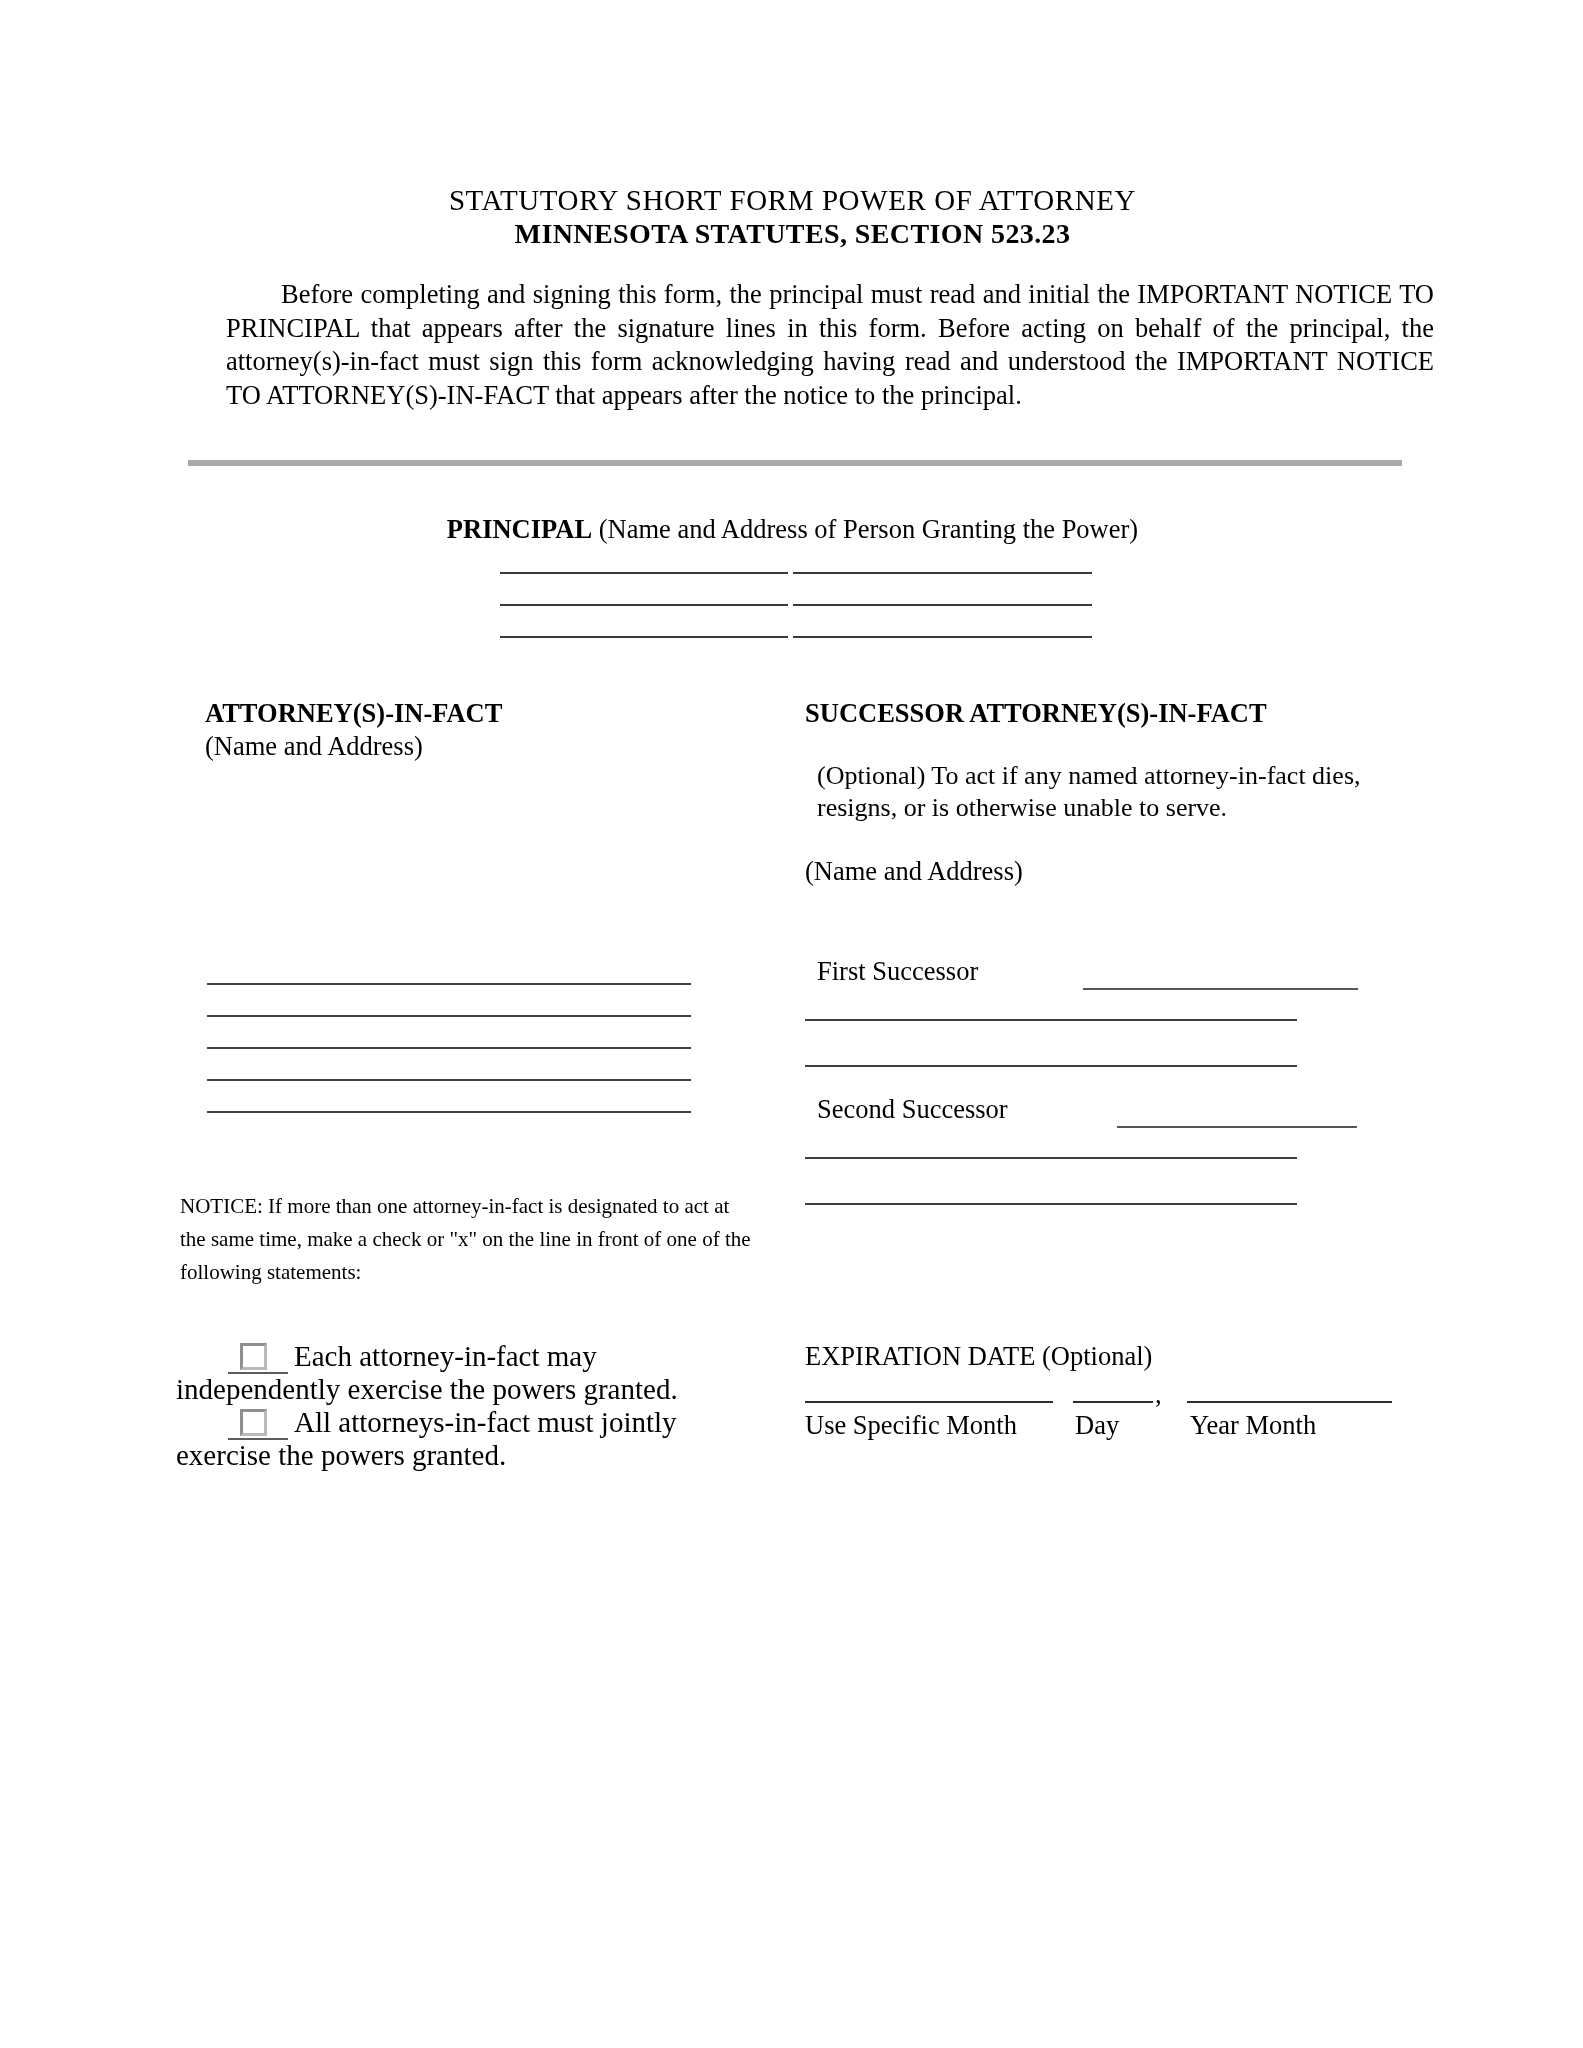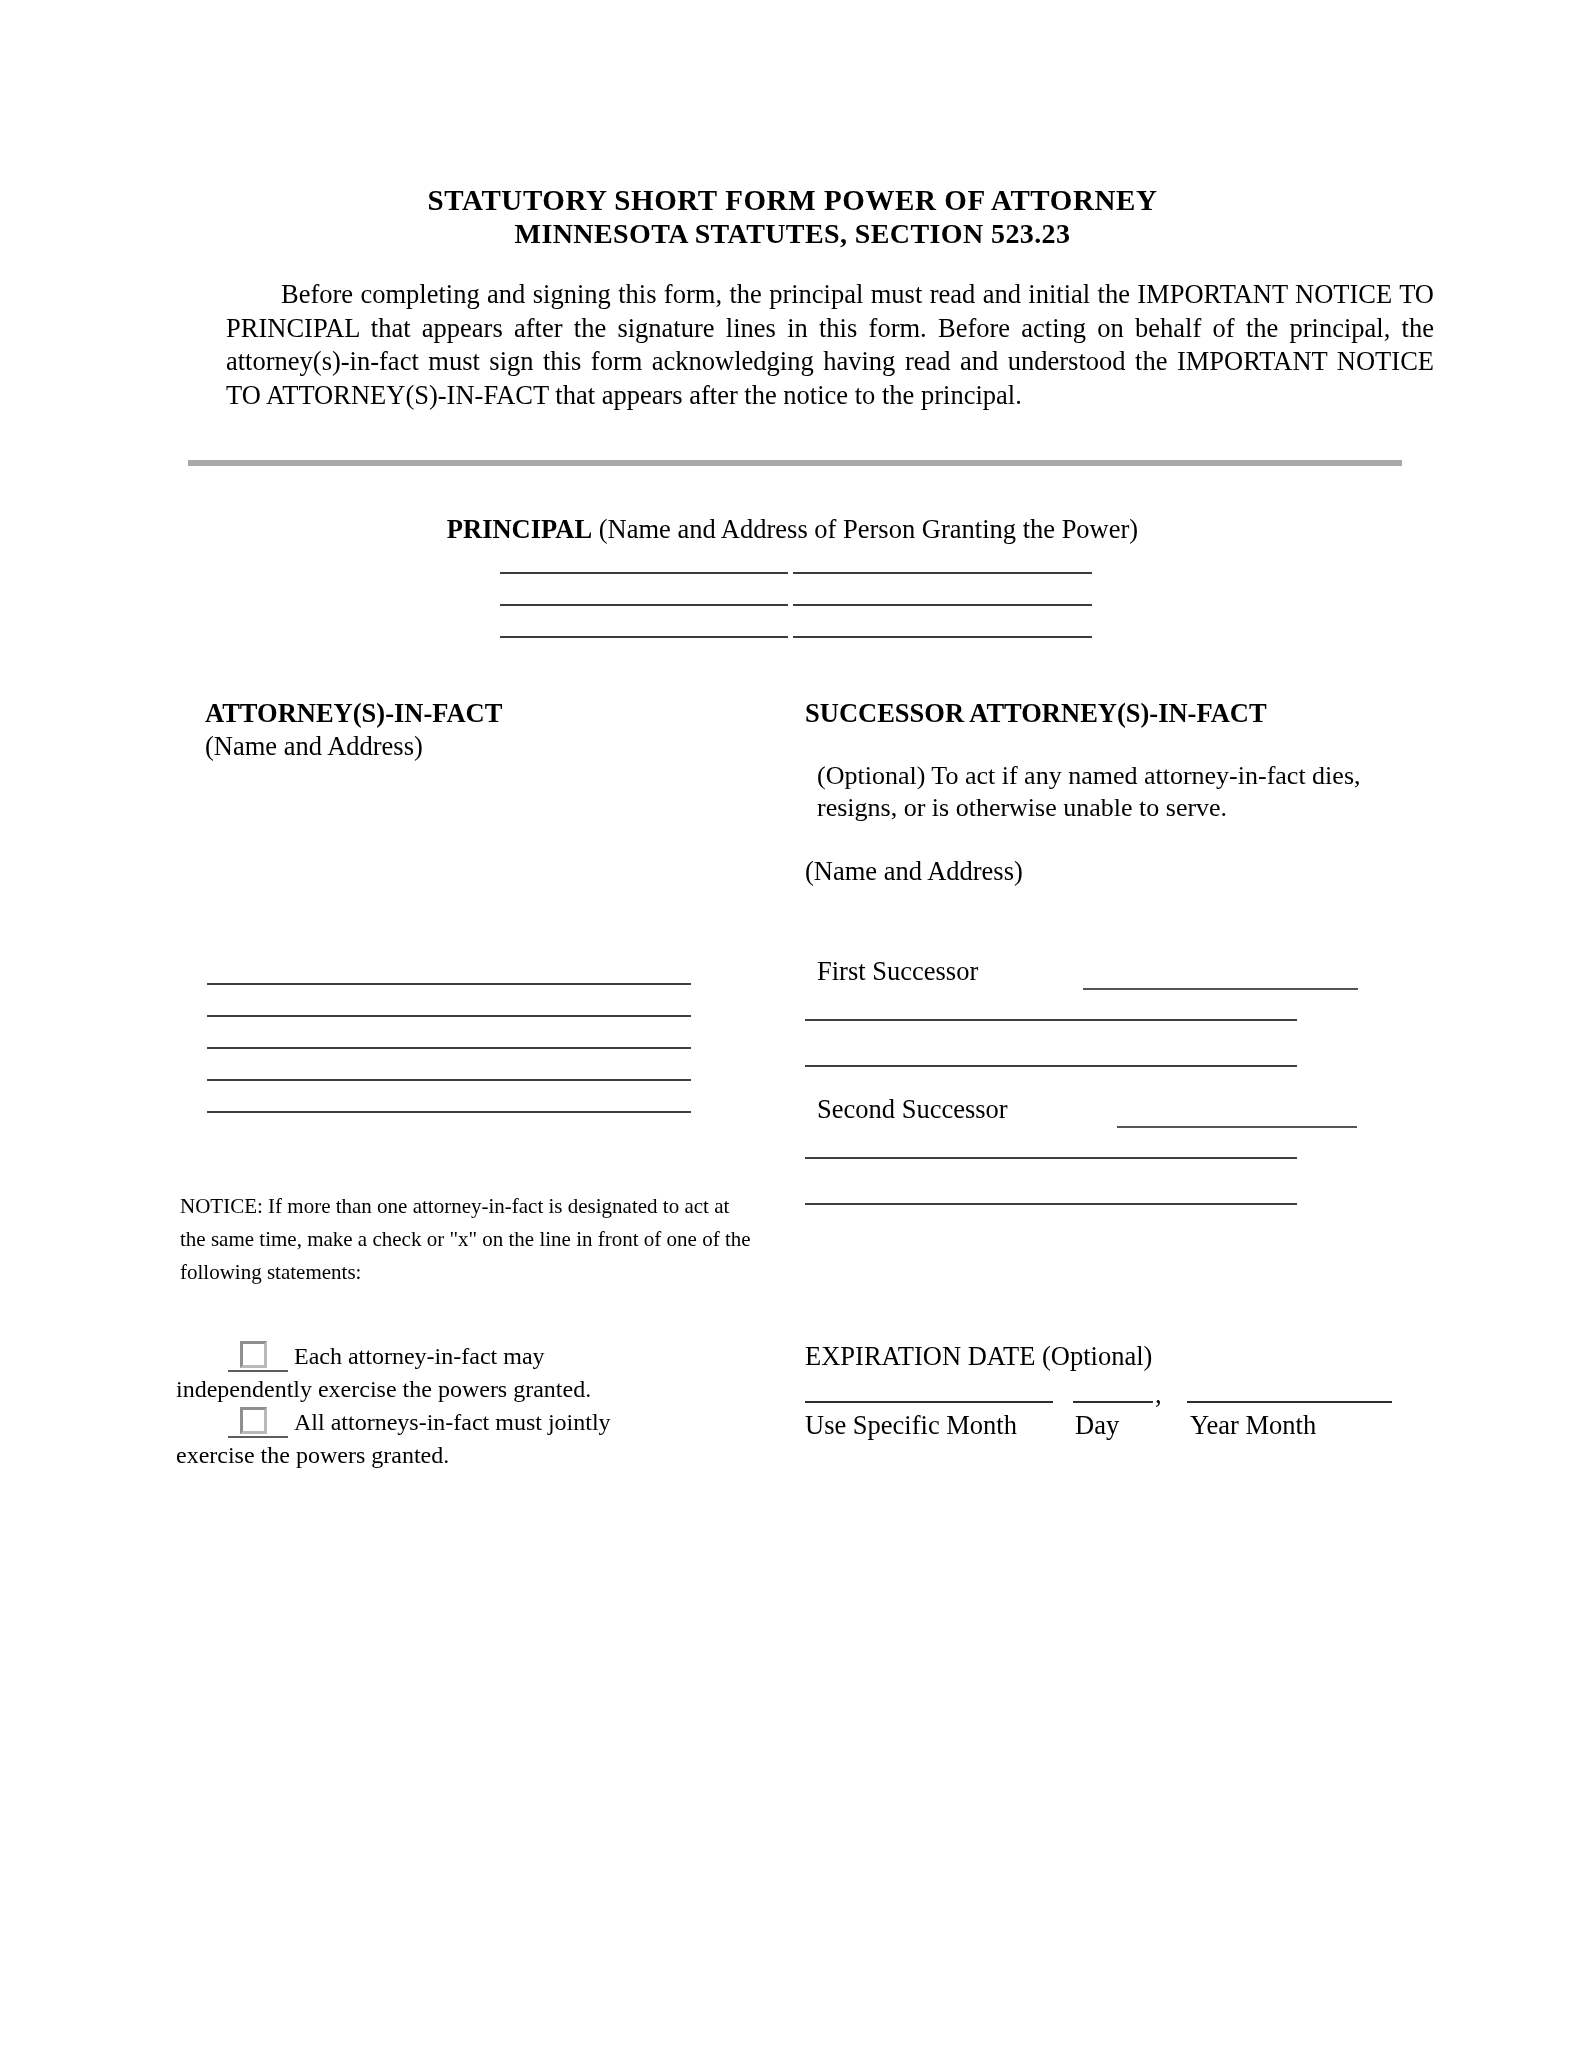--- a/index.html
+++ b/index.html
@@ -28,21 +28,21 @@
   
   .title-block {
     position: absolute;
     left: 190px;
     top: 183px;
     width: 1205px;
     text-align: center;
   }
   .title-line1 {
     font-size: 29px;
-    font-weight: bold;
+    font-weight: normal;
     letter-spacing: 0.6px;
     line-height: 34px;
     white-space: nowrap;
   }
   .title-line2 {
     font-size: 28px;
     font-weight: bold;
     letter-spacing: 0.4px;
     line-height: 33px;
     white-space: nowrap;
@@ -201,21 +201,21 @@
     font-size: 21px;
     line-height: 33px;
   }
 
   
   .statements {
     position: absolute;
     left: 228px;
     top: 1340px;
     width: 560px;
-    font-size: 24px;
+    font-size: 29px;
     line-height: 33px;
   }
   .stmt {
     position: relative;
     margin-bottom: 0px;
   }
   .stmt-first-line {
     position: relative;
     padding-left: 0px;
     white-space: nowrap;

